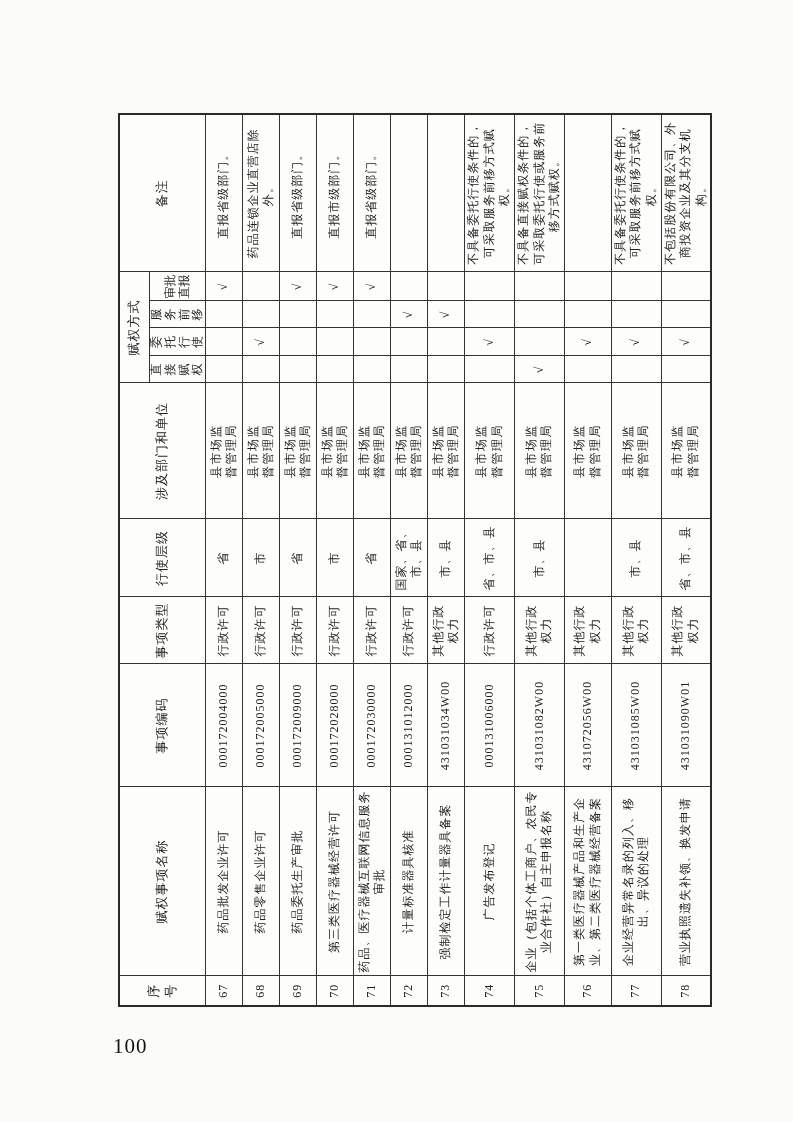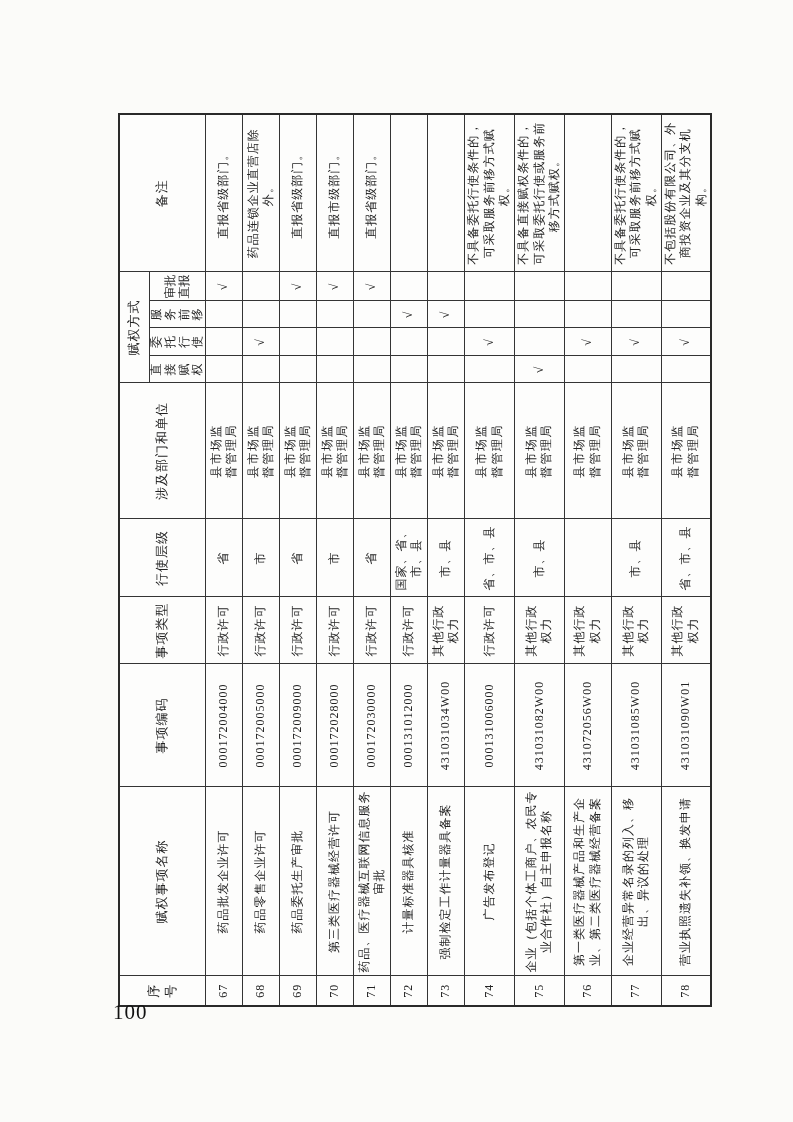--- a/index.html
+++ b/index.html
@@ -38,21 +38,21 @@
   tr.rl{height:47px;}
   td.cell-name,td.cell-remark{
     text-align:left;padding:2px 5px;font-size:12px;letter-spacing:1.5px;line-height:1.3;
   }
   td.cell-code{font-size:13px;letter-spacing:1.2px;}
   td.cell-check{font-size:13px;letter-spacing:0;}
   td.cell-dept span{display:inline-block;width:58px;letter-spacing:1.5px;}
   td.cell-level{padding:1px 5px;}
   th.hdr-serial{letter-spacing:0;padding:0 4px;}
   .page-number{
-    position:absolute;left:113px;top:1000px;
+    position:absolute;left:113px;top:1034px;
     font-size:21px;letter-spacing:1px;color:#111;
     font-family:"Liberation Serif","DejaVu Serif",serif;
   }
 </style>
 </head>
 <body>
 
 <div class="rot-wrap">
   <table class="gov">
     <colgroup>

